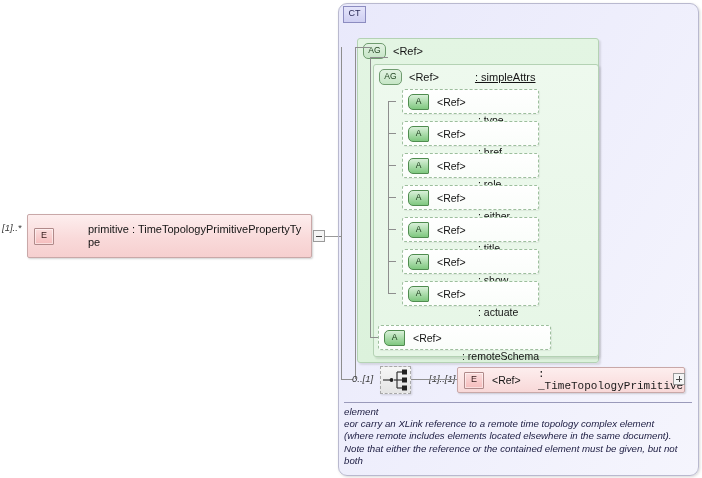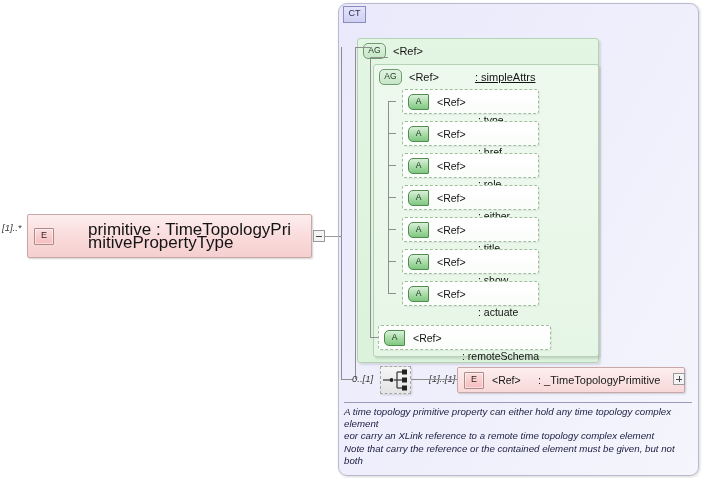--- a/index.html
+++ b/index.html
@@ -37,21 +37,21 @@
   }
   .badge-e {
     width: 18px; height: 15px;
     border: 1px solid #b08a8a;
     background: linear-gradient(180deg,#fbdede 0%, #f5bcbc 100%);
     font-size: 9px; line-height: 13px; text-align: center;
     color: #3a2020; flex: none; border-radius: 1px;
     box-shadow: inset 0 0 0 1px rgba(255,255,255,0.5);
   }
   #left-label {
-    font-size: 17px; line-height: 13px; color: #141414;
+    font-size: 11px; line-height: 13px; color: #141414;
     word-break: break-all;
     padding-left: 27px;
   }
   #left-card-occurs {
     left: 2px; top: 222px;
     font-style: italic; font-size: 9.5px; color: #3a3a3a;
   }
   
   #left-collapse {
     left: 313px; top: 230px; width: 12px; height: 12px;
@@ -155,21 +155,21 @@
 
   
   #elem-ref {
     left: 457px; top: 367px; width: 228px; height: 26px;
     border: 1px solid #c9a8a8; border-radius: 2px;
     background: linear-gradient(180deg,#fdeeee 0%, #f8d8d8 100%);
     box-shadow: 1px 1px 2px rgba(0,0,0,0.16);
     box-sizing: border-box;
     display: flex; align-items: center; padding-left: 6px;
   }
-  #elem-ref .er-name { position: absolute; left: 80px; font-size: 11px; }
+  #elem-ref .er-name { position: absolute; left: 80px; font-size: 11px; font-family: Liberation Mono, monospace; }
   #elem-expand {
     left: 673px; top: 373px; width: 12px; height: 12px;
     border: 1px solid #9a9a9a; background: #f4f4f4; box-sizing: border-box;
   }
   #elem-expand::before {
     content: ""; position: absolute; left: 2px; top: 5px; width: 6px; height: 1px; background: #4a4a4a;
   }
   #elem-expand::after {
     content: ""; position: absolute; left: 5px; top: 2px; width: 1px; height: 6px; background: #4a4a4a;
   }
@@ -301,18 +301,18 @@
 
 <div class="abs" id="elem-ref">
   <span class="badge-e">E</span>
   <span class="attr-ref" style="margin-left:8px;">&lt;Ref&gt;</span>
   <span class="er-name">: _TimeTopologyPrimitive</span>
 </div>
 <div class="abs" id="elem-expand"></div>
 
 <div class="abs" id="doc-sep"></div>
 <div class="abs" id="doc">
-  <div>A time topology primitive property can either hold any time topology complex</div>
   <div>element</div>
   <div>eor carry an XLink reference to a remote time topology complex element</div>
-  <div>Note that carry the reference or the contained element must be given, but not both</div>
+  <div>(where remote includes elements located elsewhere in the same document).</div>
+  <div>Note that either the reference or the contained element must be given, but not both</div>
 
 </div>
 
 </body></html>

